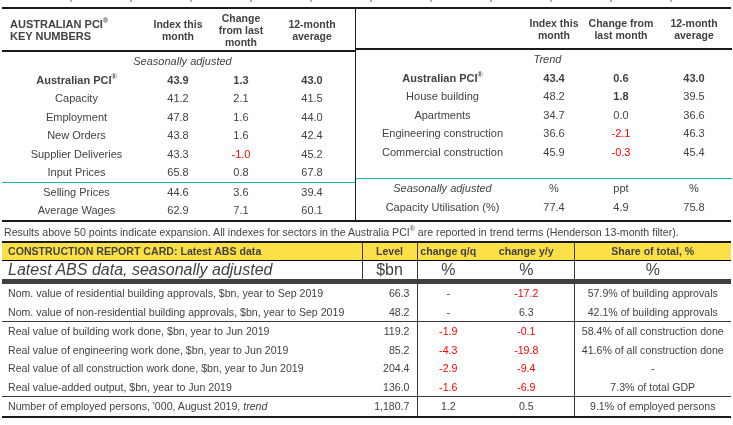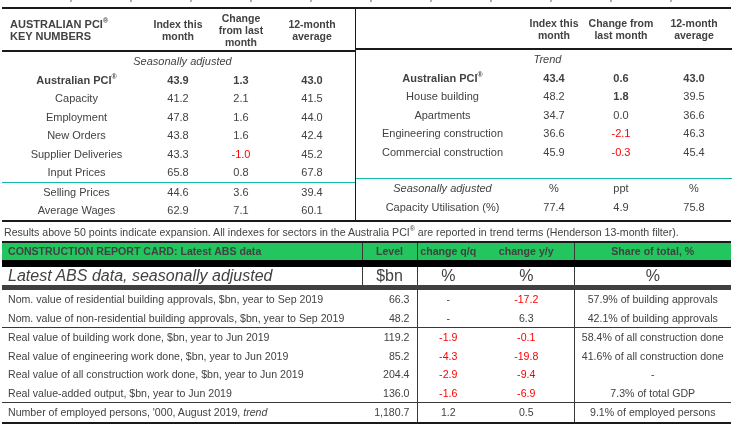--- a/index.html
+++ b/index.html
@@ -43,22 +43,22 @@
   tr.group-sep td{border-top:1px solid #14b8a6;}
   tr.blank td{height:17px;}
   sup{font-size:7px;vertical-align:super;line-height:0;}
 
   
   .note{padding:4px 2px 3px;font-size:10.6px;color:#424242;}
 
   
   .rc-table{width:729px;border-top:2px solid #1a1a1a;border-bottom:2px solid #1a1a1a;font-size:10.6px;}
   .rc-table th{
-    background:#22c55e;font-weight:bold;text-align:center;height:17px;
-    border-bottom:7px solid #000000;font-size:10.6px;
+    background:#fde047;font-weight:bold;text-align:center;height:17px;
+    border-bottom:1px solid #000000;font-size:10.6px;
   }
   .rc-table th.rc-title{text-align:left;padding-left:6px;}
   .rc-table td{height:18.5px;text-align:center;}
   .rc-table td.lbl{text-align:left;padding-left:6px;}
   .rc-table td.lvl{text-align:right;padding-right:7px;}
   .rc-table .vline-r{border-right:1px solid #383838;}
   .rc-table thead .vline-l{border-left:1px solid #383838;}
   .rc-table tr.units td{border-bottom:5px solid #404040;font-size:16px;}
   .rc-table tr.units td.lbl{font-style:italic;}
   .rc-table tr.gsep td{border-top:1px solid #383838;}

